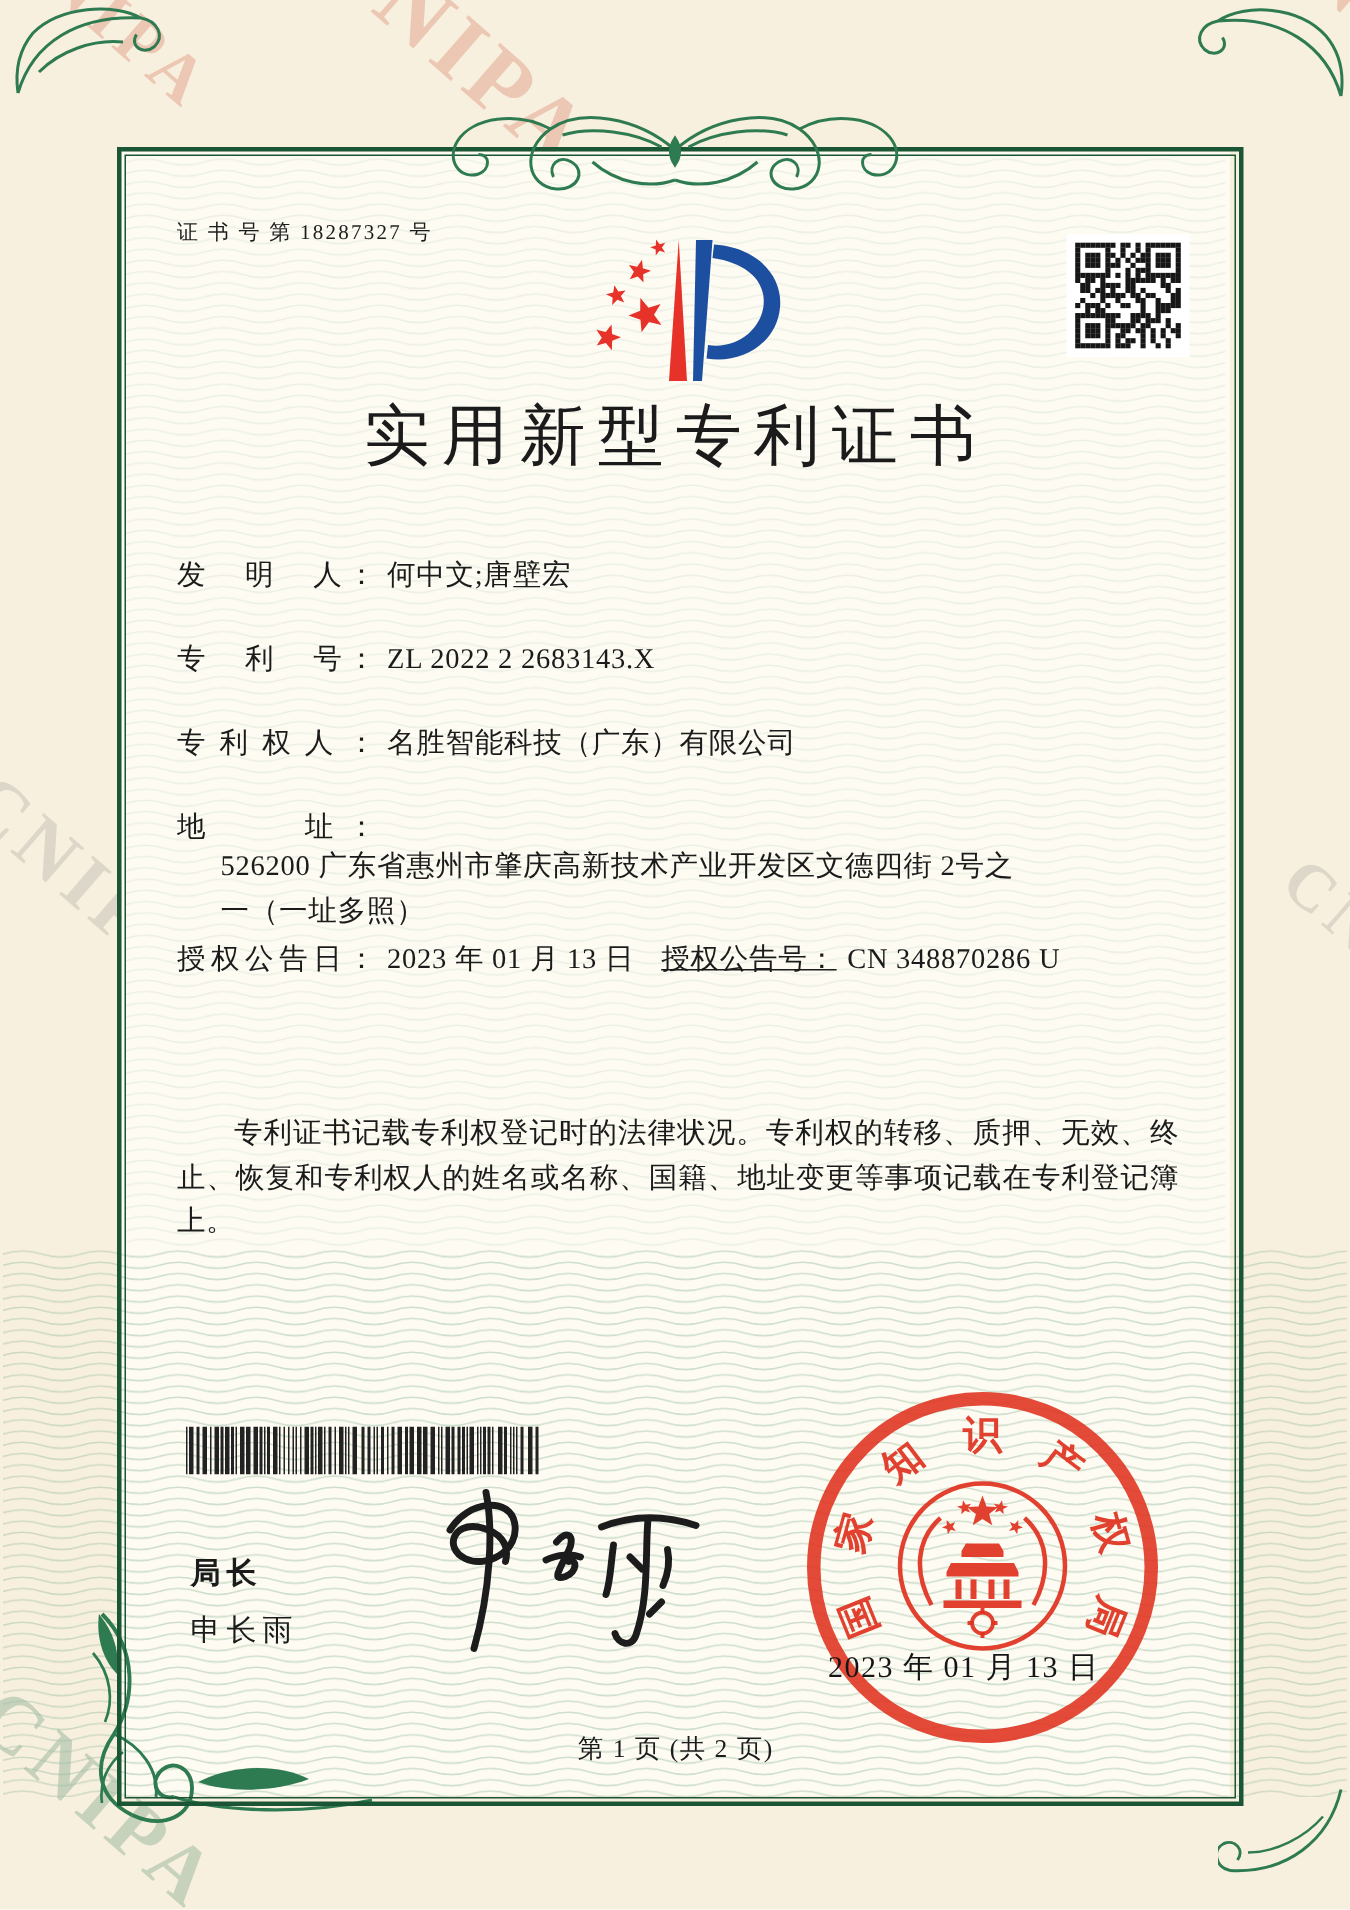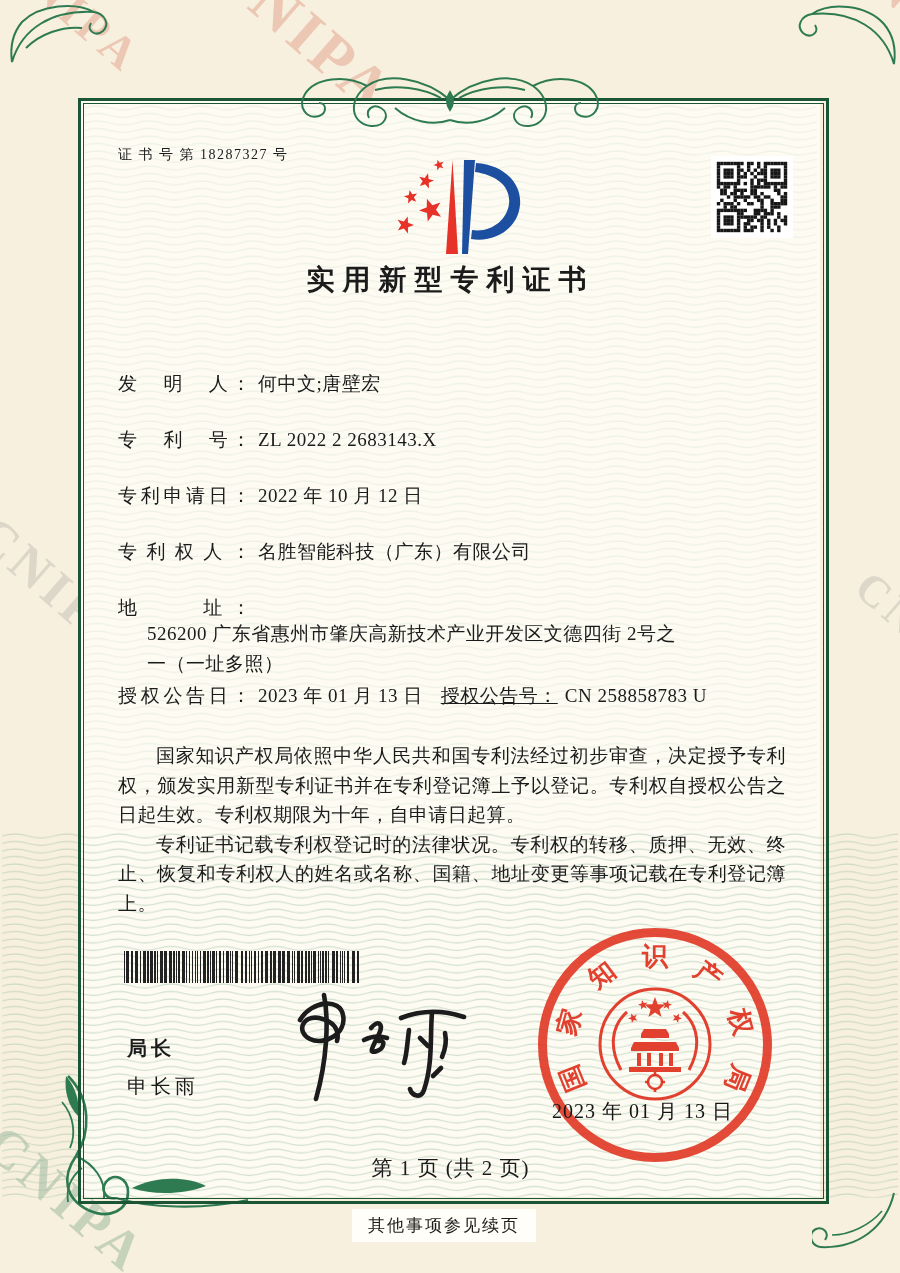--- a/index.html
+++ b/index.html
@@ -16,21 +16,21 @@
   .frame{position:absolute;left:78px;top:98px;width:745px;height:1100px;
          border:3px solid #1a5535;z-index:5;pointer-events:none;}
   .frame::after{content:"";position:absolute;left:2px;top:2px;right:2px;bottom:2px;
          border:1px solid #1a5535;}
   .waves{position:absolute;pointer-events:none;}
   
   .cert-number{position:absolute;left:118px;top:146px;font-size:14px;letter-spacing:1.5px;z-index:6;}
   .logo{position:absolute;left:380px;top:154px;z-index:6;}
   .qr{position:absolute;left:711px;top:156px;z-index:6;background:#ffffff;}
   .title{position:absolute;left:78px;top:261px;width:745px;text-align:center;
-         font-size:28px;font-weight:bold;letter-spacing:8px;z-index:6;}
+         font-size:44px;font-weight:normal;letter-spacing:8px;z-index:6;}
   
   .fields{position:absolute;left:118px;top:372px;width:680px;font-size:19px;
           letter-spacing:.5px;z-index:6;}
   .row{margin-bottom:33px;line-height:23px;}
   .lbl{display:inline-block;width:133px;text-align:justify;text-align-last:justify;
        white-space:pre;vertical-align:top;}
   .val{display:inline-block;margin-left:7px;vertical-align:top;}
   .row-addr{margin-bottom:5px;}
   .row-addr .val{width:540px;line-height:30px;margin-left:29px;}
   .grant-row{line-height:23px;}
@@ -47,21 +47,21 @@
             font-family:"Liberation Sans","DejaVu Sans",sans-serif;letter-spacing:4px;}
   .sig-svg{position:absolute;left:272px;top:988px;z-index:7;}
   .seal{position:absolute;left:538px;top:928px;width:234px;height:234px;z-index:6;
         border:9px solid rgba(224,49,30,0.88);border-radius:50%;box-sizing:border-box;}
   .seal-char{position:absolute;width:28px;height:28px;font-size:26px;font-weight:bold;
              color:rgba(224,49,30,0.92);text-align:center;line-height:28px;}
   .emblem{position:absolute;left:48px;top:47px;}
   .seal-date{position:absolute;left:552px;top:1098px;width:210px;font-size:20px;
              letter-spacing:1px;z-index:8;color:#151515;}
   .page-number{position:absolute;left:78px;top:1154px;width:745px;text-align:center;
-               font-size:21px;z-index:6;letter-spacing:1px;}
+               font-size:17px;z-index:6;letter-spacing:1px;}
   .footer-note{position:absolute;left:352px;top:1209px;background:#fffef8;
                padding:5px 16px;font-size:17px;letter-spacing:2px;z-index:6;}
   .ornament{position:absolute;z-index:4;pointer-events:none;}
 </style>
 </head>
 <body>
 
 <div class="page">
 
   <span class="wm wm-pink" style="left:-12px;top:-18px;font-size:46px;">CNIPA</span>
@@ -408,35 +408,31 @@
   <div class="title">实用新型专利证书</div>
 
   <div class="fields">
     <div class="row">
       <span class="lbl">发　明　人：</span><span class="val">何中文;唐壁宏</span>
     </div>
     <div class="row">
       <span class="lbl">专　利　号：</span><span class="val">ZL 2022 2 2683143.X</span>
     </div>
     <div class="row">
-      <span class="lbl">专利申请日：</span><span class="val">2022 年 10 月 12 日</span>
-    </div>
-    <div class="row">
       <span class="lbl">专利权人：</span><span class="val">名胜智能科技（广东）有限公司</span>
     </div>
     <div class="row row-addr">
       <span class="lbl">地　　址：</span><span class="val">526200 广东省惠州市肇庆高新技术产业开发区文德四街 2号之一（一址多照）</span>
     </div>
     <div class="grant-row">
-      <span class="lbl">授权公告日：</span><span class="val">2023 年 01 月 13 日</span><span class="lbl2">授权公告号：</span><span class="val">CN 258858783 U</span>
+      <span class="lbl">授权公告日：</span><span class="val">2023 年 01 月 13 日</span><span class="lbl2">授权公告号：</span><span class="val">CN 348870286 U</span>
     </div>
   </div>
 
   <div class="paras">
-    <p>国家知识产权局依照中华人民共和国专利法经过初步审查，决定授予专利权，颁发实用新型专利证书并在专利登记簿上予以登记。专利权自授权公告之日起生效。专利权期限为十年，自申请日起算。</p>
     <p>专利证书记载专利权登记时的法律状况。专利权的转移、质押、无效、终止、恢复和专利权人的姓名或名称、国籍、地址变更等事项记载在专利登记簿上。</p>
   </div>
 
   <svg class="barcode" width="238" height="32" viewBox="0 0 238 32">
     <g id="barcode-bars" fill="#222222">
         <rect x="0" y="0" width="1" height="32"></rect>
         <rect x="2" y="0" width="3" height="32"></rect>
         <rect x="7" y="0" width="2" height="32"></rect>
         <rect x="11" y="0" width="3" height="32"></rect>
         <rect x="16" y="0" width="1" height="32"></rect>
@@ -557,15 +553,14 @@
       </g>
       <g stroke="rgba(224,49,30,0.92)" fill="none" stroke-width="2.6">
         <circle cx="60" cy="98" r="7"></circle>
         <path d="M60,88 L60,92 M60,104 L60,108 M50,98 L54,98 M66,98 L70,98"></path>
       </g>
     </svg>
   </div>
   <div class="seal-date">2023 年 01 月 13 日</div>
 
   <div class="page-number">第 1 页 (共 2 页)</div>
-  <div class="footer-note">其他事项参见续页</div>
 
 </div>
 
 </body></html>

